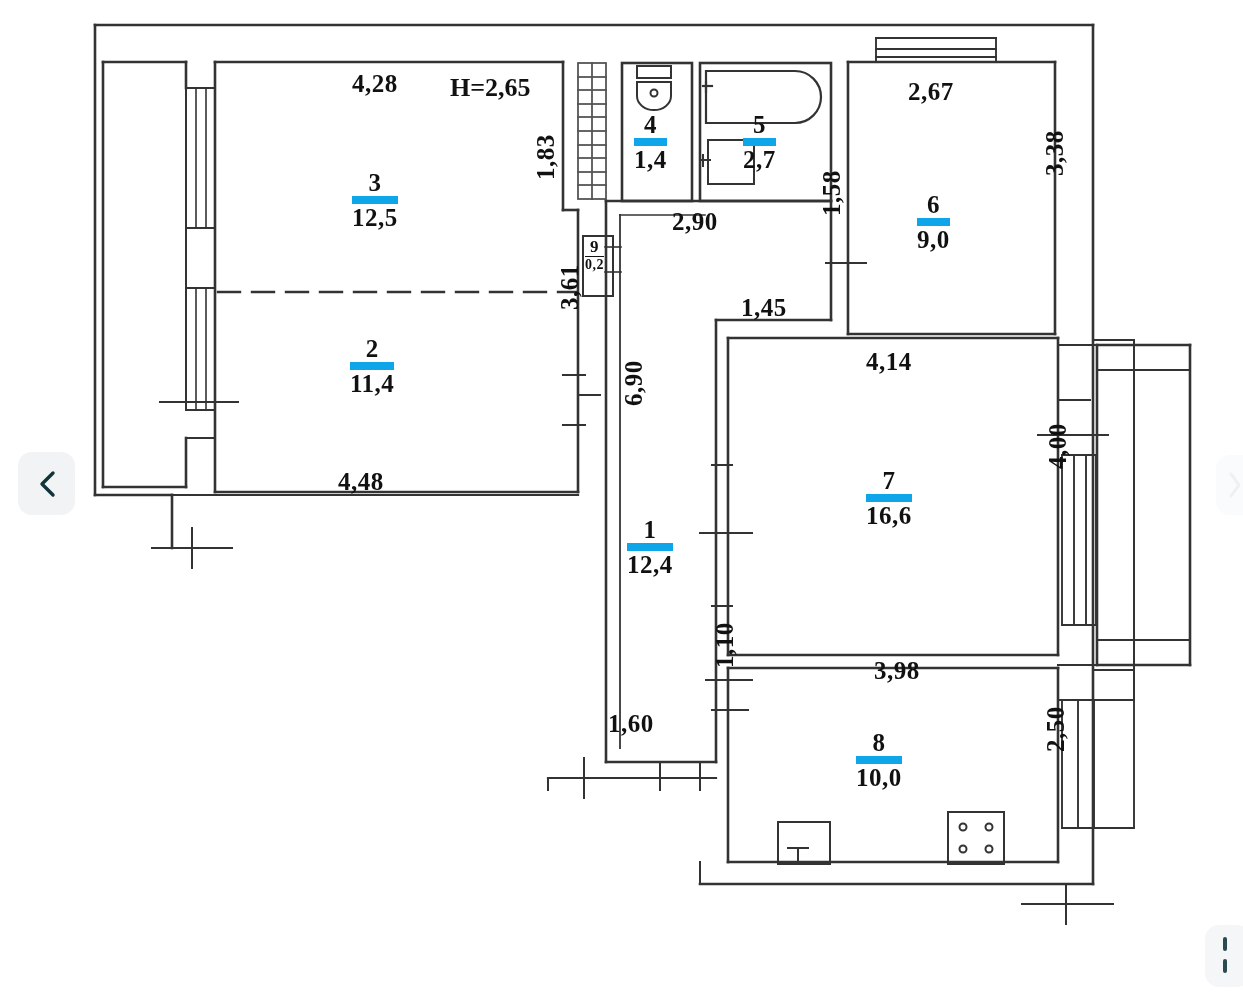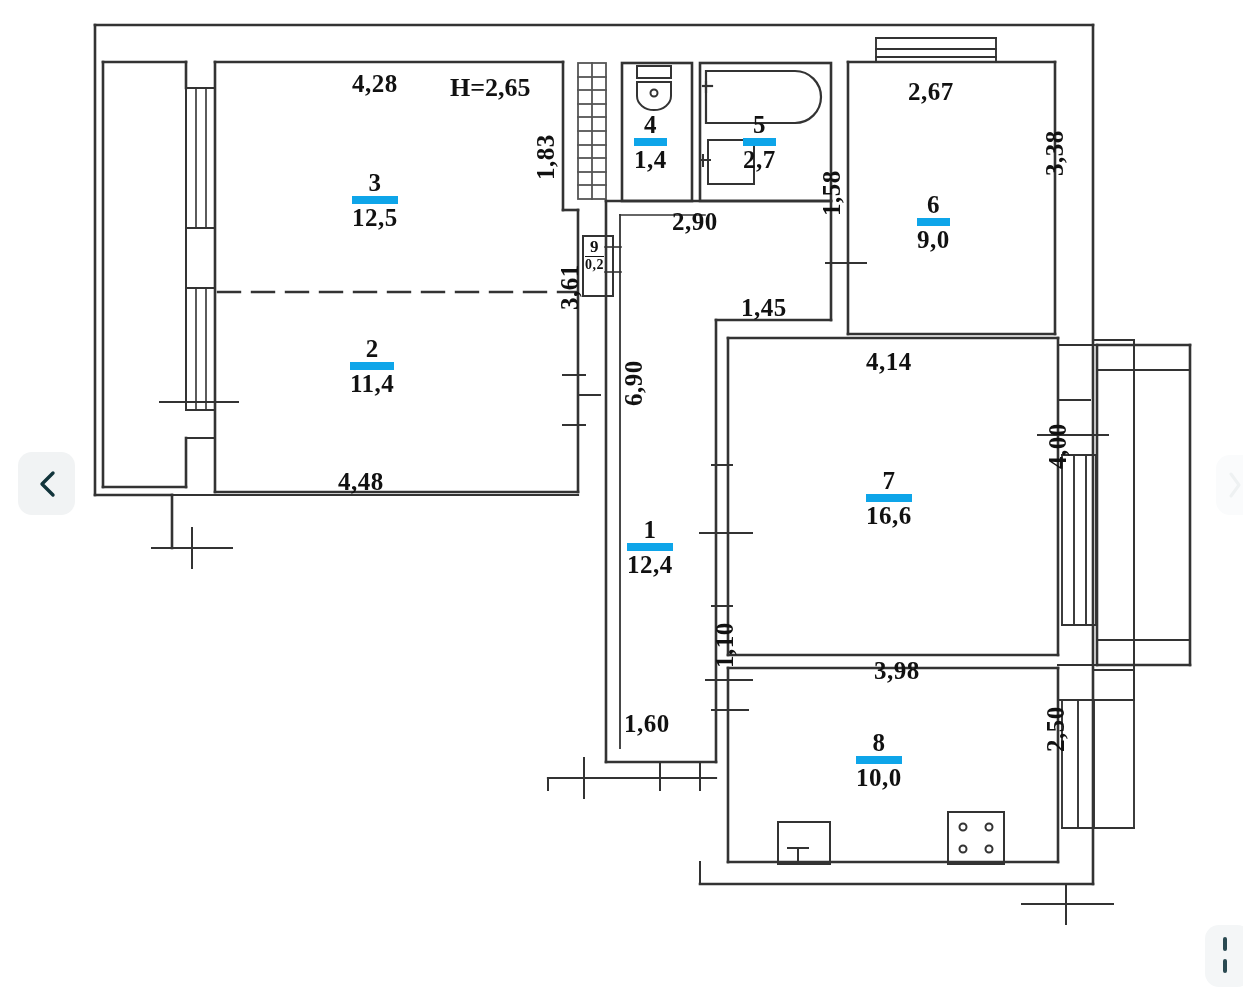--- a/index.html
+++ b/index.html
@@ -294,21 +294,21 @@
 
 <div class="dim vert" style="left:1044px;top:469px;">4,00</div>
 
 <div class="roomlabel" style="left:866px;top:468px;">
   <span class="num">7</span>
   <span class="area">16,6</span>
 </div>
 
 <div class="dim vert" style="left:711px;top:668px;">1,10</div>
 
-<div class="dim" style="left:608px;top:710px;padding-left:16px;">1,60</div>
+<div class="dim" style="left:608px;top:710px;">1,60</div>
 
 <div class="dim" style="left:856px;top:657px;margin-left:18px;">3,98</div>
 
 <div class="dim vert" style="left:1042px;top:752px;">2,50</div>
 
 <div class="roomlabel" style="left:856px;top:730px;">
   <span class="num">8</span>
   <span class="area">10,0</span>
 </div>
 

